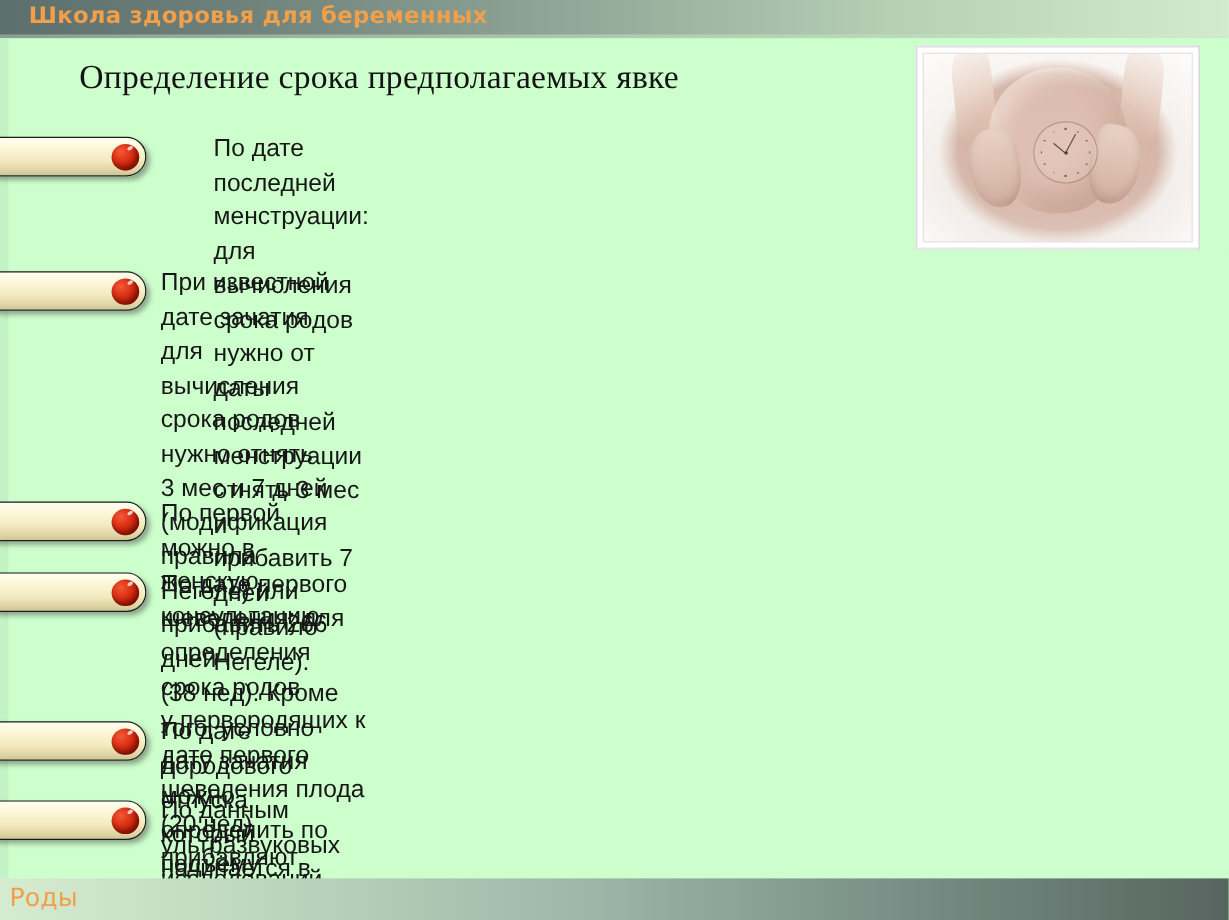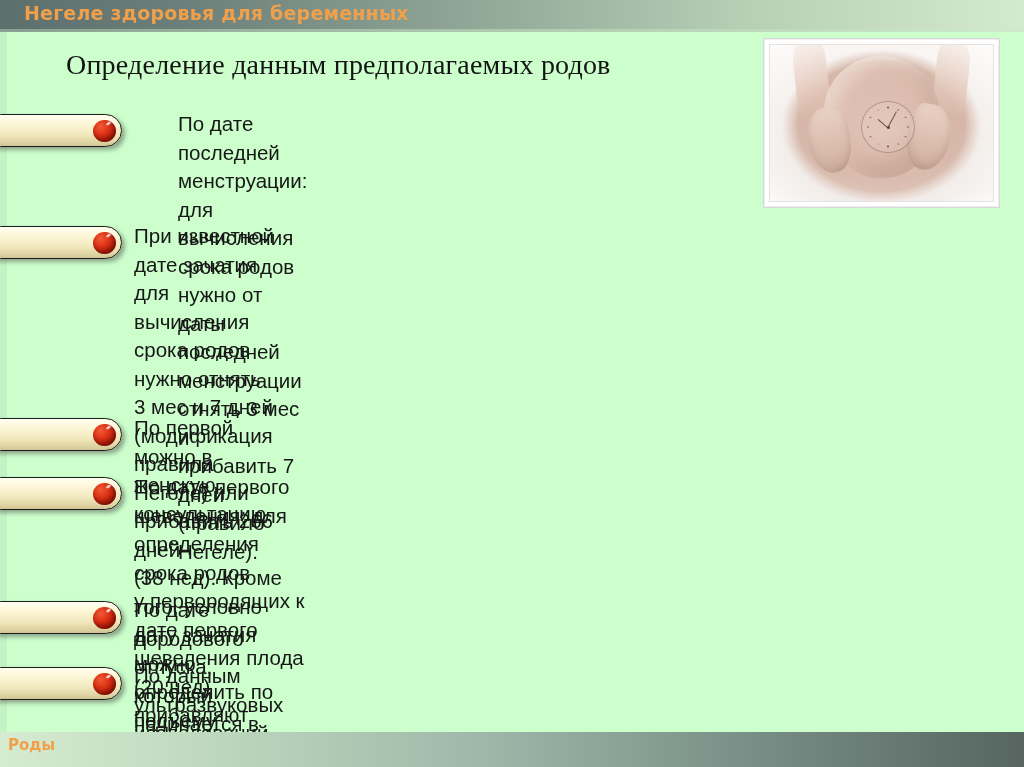--- a/index.html
+++ b/index.html
@@ -257,39 +257,39 @@
     top: 732px;
     width: 1024px;
     height: 35px;
     background: linear-gradient(to right, #d6ecd1 0%, #bcd6bd 22%, #9db6a8 48%, #7a9088 72%, #56655f 100%);
   }
   .footer-title {
     position: absolute;
     left: 8px;
     top: 736px;
     font-family: "DejaVu Sans", sans-serif;
-    font-weight: bold;
-    font-size: 15px;
+    font-weight: normal;
+    font-size: 21px;
     color: #f0a04a;
     white-space: nowrap;
   }
 </style>
 </head>
 <body>
 
 <div class="slide">
 
   <div class="header-bar"></div>
   <div class="header-sep"></div>
-  <div class="header-title">Негеле здоровья для беременных</div>
+  <div class="header-title">Школа здоровья для беременных</div>
 
   <div class="body-area"></div>
   <div class="left-edge-strip"></div>
 
-  <div class="slide-title">Определение данным предполагаемых родов</div>
+  <div class="slide-title">Определение срока предполагаемых явке</div>
 
   <div class="photo-frame">
     <div class="photo-inner">
       <div class="torso-bg"></div>
       <div class="arm arm-left"></div>
       <div class="arm arm-right"></div>
       <div class="belly"></div>
       <div class="hand hand-left"></div>
       <div class="hand hand-right"></div>
       <div class="clock">

